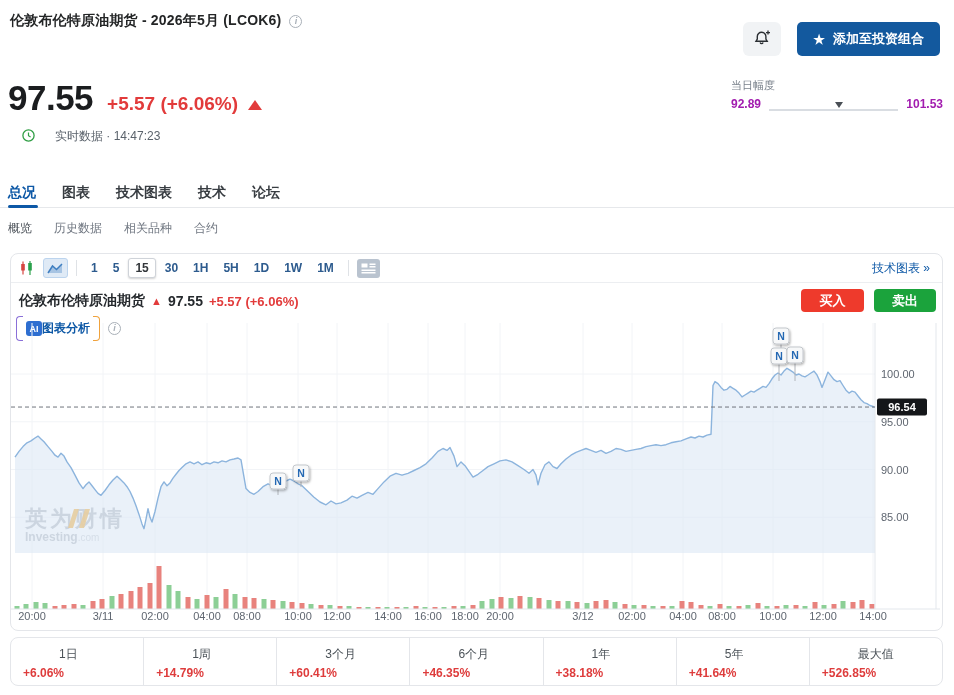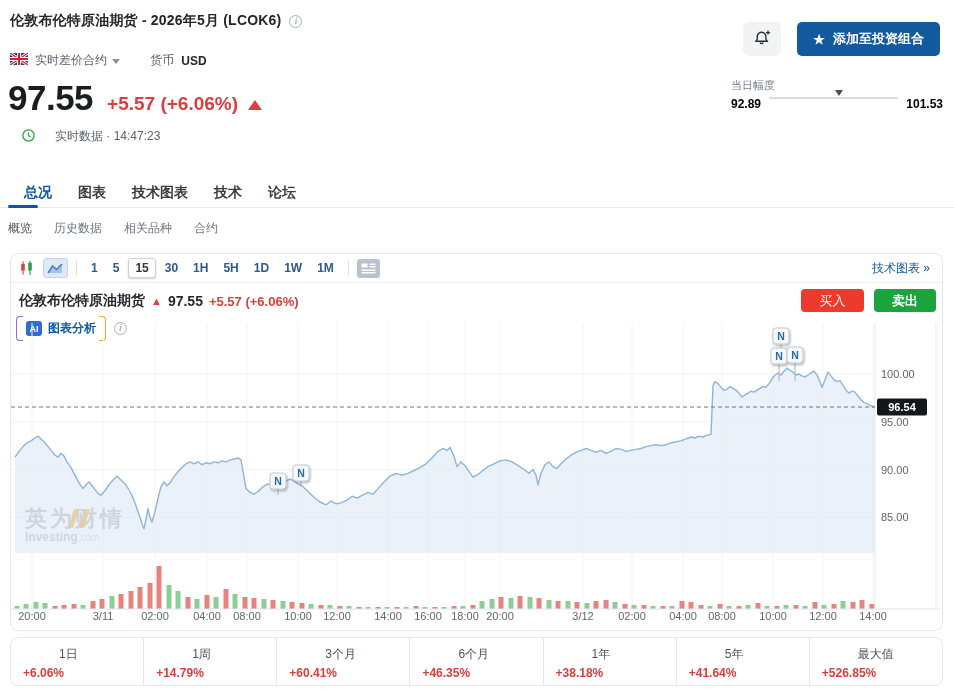--- a/index.html
+++ b/index.html
@@ -28,30 +28,30 @@
   .big-price { font-size:35px; font-weight:700; color:#1b1d1f; letter-spacing:-0.5px; }
   .price-change { font-size:19px; font-weight:700; }
   .up-tri { display:inline-block; width:0; height:0; border-left:7px solid transparent;
             border-right:7px solid transparent; border-bottom:10px solid #e23b3b; margin-left:10px; }
   .status-row { position:absolute; left:22px; top:128px; display:flex; align-items:center; gap:20px;
                 font-size:12px; color:#5a626b; }
 
   
   .range-block { position:absolute; width:212px; }
   .range-label { font-size:11px; color:#7a828c; }
-  .range-line { display:flex; align-items:flex-start; margin-top:4px; font-size:12px; font-weight:700; color:#000000; }
+  .range-line { display:flex; align-items:flex-end; margin-top:4px; font-size:12px; font-weight:700; color:#a21caf; }
   .range-track { position:relative; flex:1; height:2px; background:#d9dde2; margin:0 8px; }
   .range-marker { position:absolute; top:-7px; width:0; height:0; margin-left:-4px;
                   border-left:4px solid transparent; border-right:4px solid transparent;
                   border-top:6px solid #4a4f55; }
   .range-band { position:absolute; top:-1px; height:4px; background:#6b7077; }
 
   
   .tabs-row { position:absolute; left:0; top:184px; width:954px; height:24px; }
-  .tabs-inner { display:flex; gap:26px; padding-left:24px; font-size:14px; font-weight:700; color:#383d42; }
+  .tabs-inner { display:flex; gap:26px; padding-left:8px; font-size:14px; font-weight:700; color:#383d42; }
   .tab { cursor:pointer; }
   .tab.active { color:#0d58a6; }
   .tabs-border { position:absolute; left:0; top:23px; width:954px; height:1px; background:#e6e8eb; }
   .tab-underline { position:absolute; left:8px; top:21px; width:30px; height:3px; background:#0d58a6; border-radius:2px; }
   .subtabs-row { position:absolute; left:8px; top:220px; display:flex; gap:22px; font-size:12px; color:#6f7680; }
   .subtab { cursor:pointer; }
   .subtab.active { color:#4b5158; }
 
   
   .card { position:absolute; left:10px; top:253px; width:933px; height:378px;
@@ -69,26 +69,26 @@
   .tb-spacer { flex:1; }
   .tech-link { font-size:12px; color:#0d58a6; font-weight:400; cursor:pointer; text-decoration:none; padding-right:4px; }
 
   .chart-title-row { position:absolute; left:8px; top:38px; display:flex; align-items:center; gap:6px; }
   .ct-name { font-size:14px; font-weight:700; color:#25292d;text-align:center; }
   .ct-arrow { color:#e23b3b; font-size:11px; }
   .ct-price { font-size:14px; font-weight:700; color:#25292d; }
   .ct-change { font-size:13px; font-weight:700; }
   .trade-btns { position:absolute; right:6px; top:35px; display:flex; gap:10px; }
   .buy-btn { width:63px; height:23px; background:#ee3a2c; color:#fff; border:none; border-radius:4px;
-             font-size:13px; font-weight:400; cursor:pointer; }
+             font-size:13px; font-weight:700; cursor:pointer; }
   .sell-btn { width:62px; height:23px; background:#1ba33c; color:#fff; border:none; border-radius:4px;
               font-size:13px; font-weight:700; cursor:pointer; }
 
   .ai-row { position:absolute; left:5px; top:62px; display:flex; align-items:center; gap:8px; }
-  .ai-pill { position:relative; display:inline-flex; align-items:center; gap:6px; padding:4px 10px; cursor:pointer; }
+  .ai-pill { position:relative; display:inline-flex; align-items:center; padding:4px 10px; cursor:pointer; }
   .ai-pill::before { content:""; position:absolute; left:0; top:0; bottom:0; width:6px;
                      border:1px solid #8a6fd8; border-right:none; border-radius:4px 0 0 4px; }
   .ai-pill::after { content:""; position:absolute; right:0; top:0; bottom:0; width:6px;
                     border:1px solid #f0a23c; border-left:none; border-radius:0 4px 4px 0; }
   .ai-chip { width:16px; height:15px; background:#2e6ed0; border-radius:3px; color:#fff; font-size:9px;
              font-weight:700; display:flex; align-items:center; justify-content:center; }
   .ai-label { font-size:12px; font-weight:700; color:#0d58a6; }
 
   #chart-svg { position:absolute; left:0; top:69px; font-family:"Liberation Sans","DejaVu Sans",sans-serif; }
 
@@ -121,38 +121,20 @@
           <path d="M13 3.6h4M15 1.6v4" stroke="#2b2f33" stroke-width="1.3"></path>
         </svg>
       </span>
     </button>
     <button class="portfolio-btn">
       <span>★</span>
       <span>添加至投资组合</span>
     </button>
   </div>
 
-  <div class="meta-row">
-    <span>
-      <svg width="18" height="12" viewBox="0 0 18 12">
-        <rect width="18" height="12" fill="#2b3f8c"></rect>
-        <path d="M0 0 L18 12 M18 0 L0 12" stroke="#fff" stroke-width="3"></path>
-        <path d="M0 0 L18 12 M18 0 L0 12" stroke="#d0212e" stroke-width="1.2"></path>
-        <path d="M9 0 V12 M0 6 H18" stroke="#fff" stroke-width="4"></path>
-        <path d="M9 0 V12 M0 6 H18" stroke="#d0212e" stroke-width="2.2"></path>
-      </svg>
-    </span>
-    <span>
-      <span>实时差价合约</span>
-      <span class="caret-down"></span>
-    </span>
-    <span class="meta-gap"></span>
-    <span>货币</span>
-    <span class="meta-strong">USD</span>
-  </div>
 
   <div class="price-row">
     <span class="big-price">97.55</span>
     <span class="price-change red">
       <span>+5.57 (+6.06%)</span><span class="up-tri"></span>
     </span>
   </div>
 
   <div class="status-row">
     <span>

